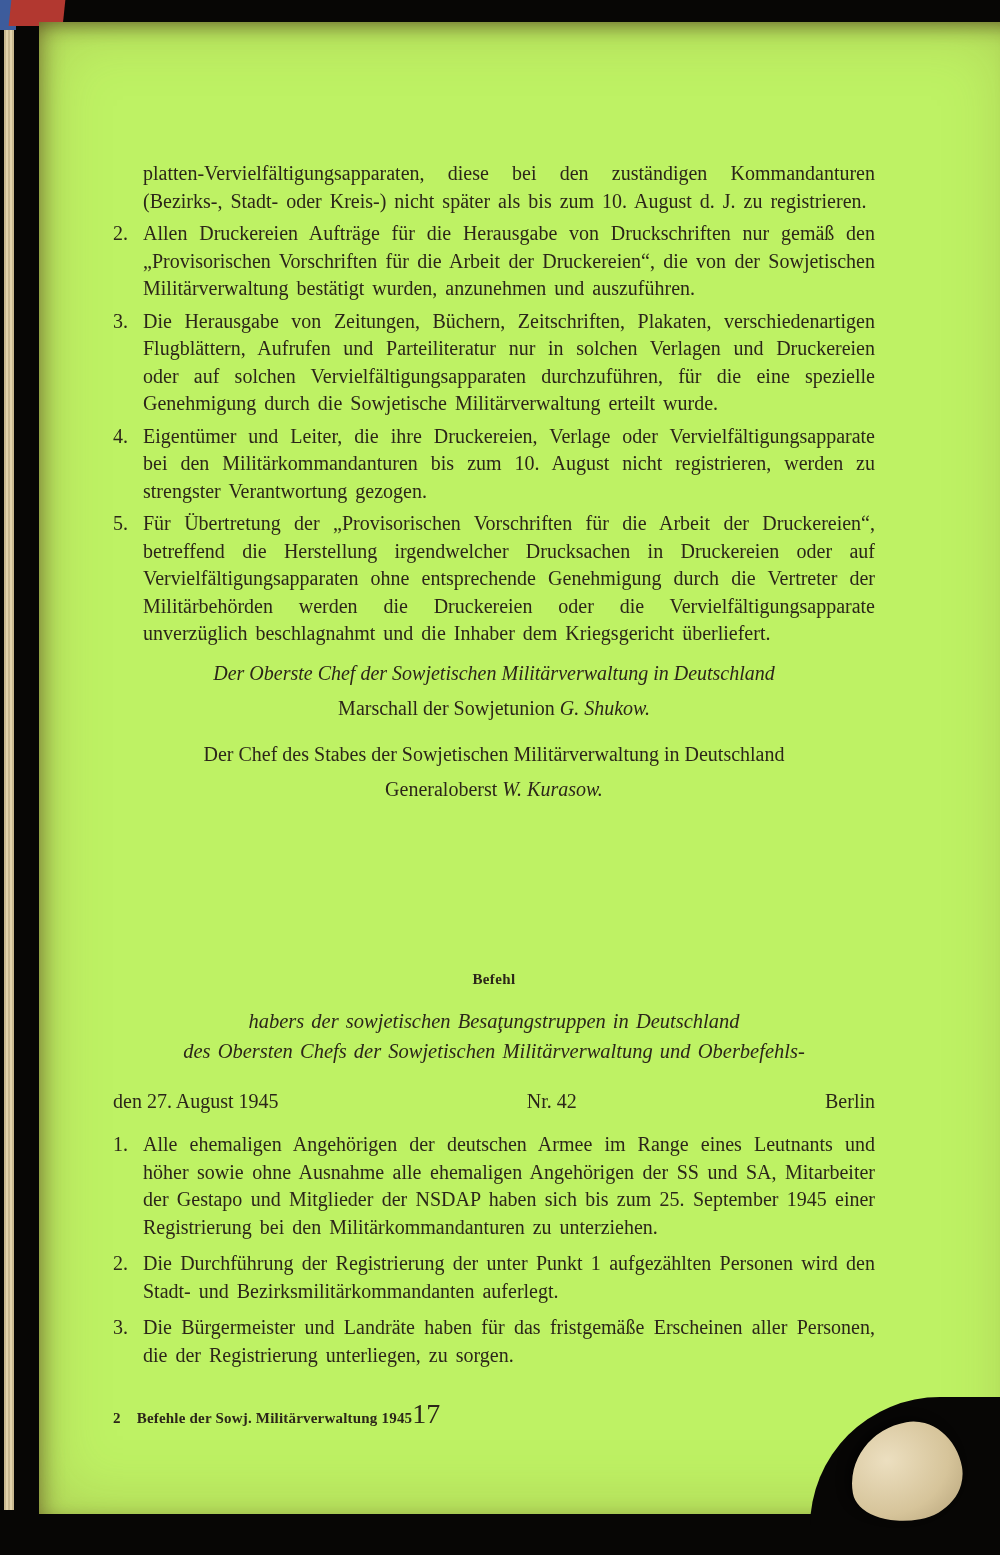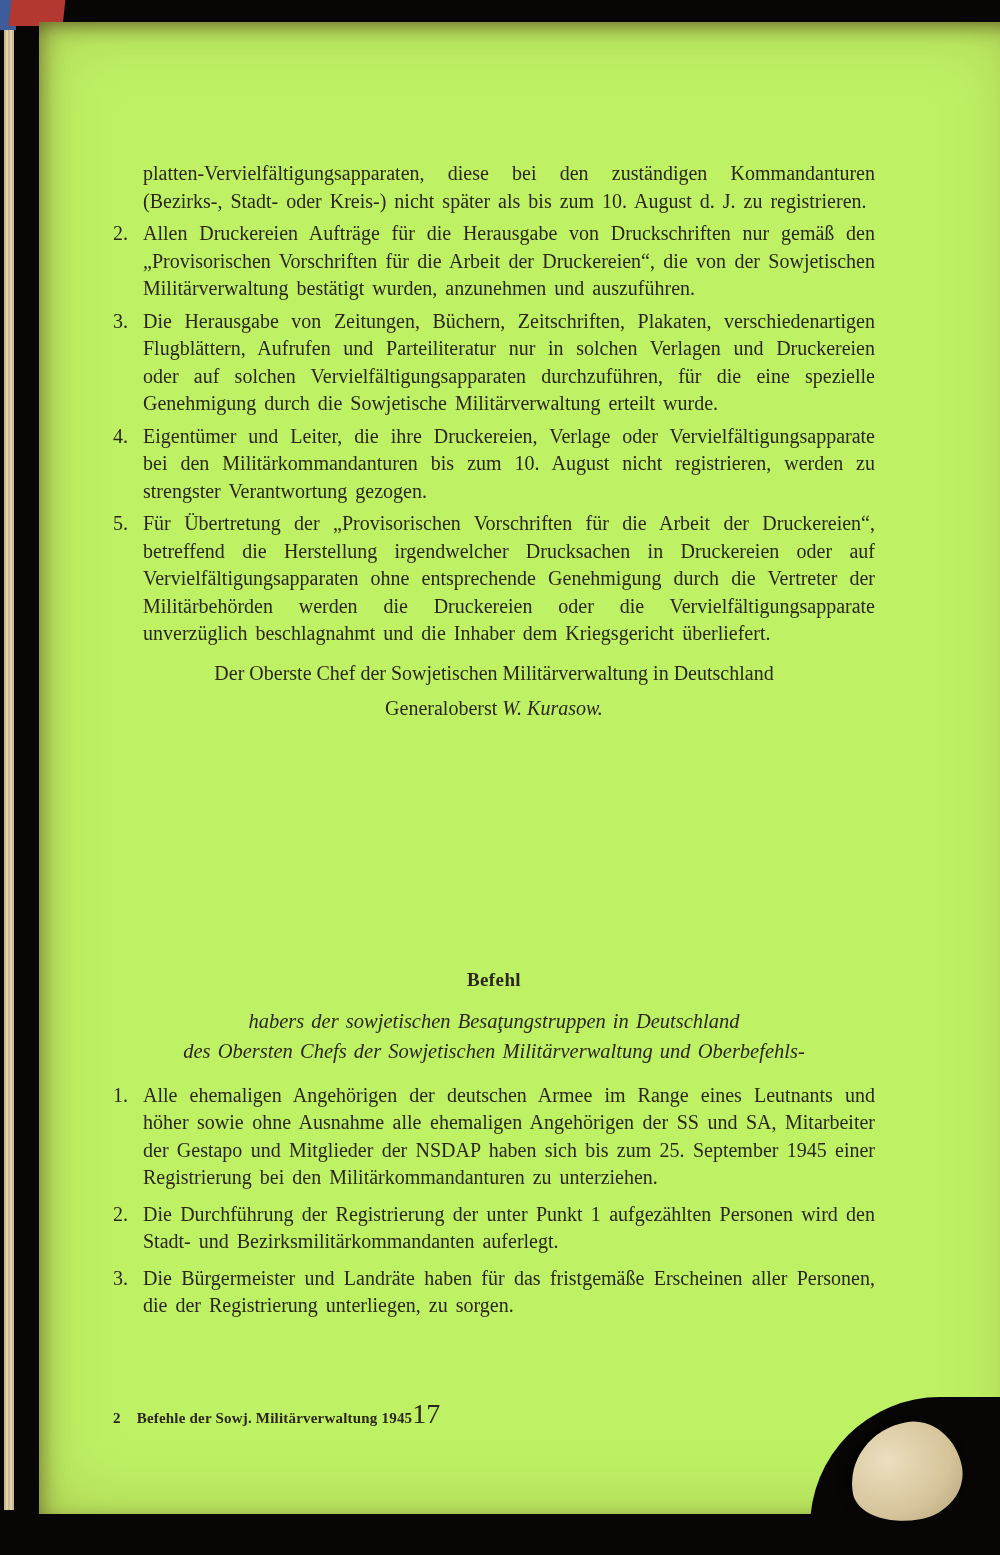--- a/index.html
+++ b/index.html
@@ -75,33 +75,33 @@
     left: 0; top: 0;
     font-size: 20px;
     line-height: 27.5px;
   }
   .sig {
     text-align: center;
     font-size: 20px;
     line-height: 27.5px;
     margin-top: 10px;
   }
-  .sig-first { margin-top: 12px; }
+  .sig-first { margin-top: 12px; font-style: italic; }
   .sig-second { margin-top: 18px; }
   .sig-name {
     text-align: center;
     font-size: 20px;
     line-height: 27.5px;
     margin-top: 8px;
   }
   .it { font-style: italic; }
   .heading {
     text-align: center;
     font-weight: bold;
-    font-size: 19px;
+    font-size: 15px;
     line-height: 27.5px;
     letter-spacing: .4px;
   }
   .subtitle {
     text-align: center;
     font-style: italic;
     font-size: 20.5px;
     line-height: 30px;
     margin-top: 12px;
     word-spacing: 2px;
@@ -178,34 +178,41 @@
         <span class="num">4.</span>
         <p class="item-text">Eigentümer und Leiter, die ihre Druckereien, Verlage oder Vervielfältigungsapparate bei den Militärkommandanturen bis zum 10. August nicht registrieren, werden zu strengster Verantwortung gezogen.</p>
       </div>
 
       <div class="item">
         <span class="num">5.</span>
         <p class="item-text">Für Übertretung der „Provisorischen Vorschriften für die Arbeit der Druckereien“, betreffend die Herstellung irgendwelcher Drucksachen in Druckereien oder auf Vervielfältigungsapparaten ohne entsprechende Genehmigung durch die Vertreter der Militärbehörden werden die Druckereien oder die Vervielfältigungsapparate unverzüglich beschlagnahmt und die Inhaber dem Kriegsgericht überliefert.</p>
       </div>
 
       <p class="sig sig-first">Der Oberste Chef der Sowjetischen Militärverwaltung in Deutschland</p>
-
+      <p class="sig-name"><span>Marschall der Sowjetunion</span> <span class="it">G. Shukow.</span></p>
+
+      <p class="sig sig-second">Der Chef des Stabes der Sowjetischen Militärverwaltung in Deutschland</p>
       <p class="sig-name"><span>Generaloberst</span> <span class="it">W. Kurasow.</span></p>
 
     </div>
 
     <div class="textcol block-b">
 
       <h2 class="heading">Befehl</h2>
 
       <div class="subtitle">
         <div>habers der sowjetischen Besaţungstruppen in Deutschland</div>
         <div>des Obersten Chefs der Sowjetischen Militärverwaltung und Oberbefehls-</div>
       </div>
 
+      <div class="daterow">
+        <span>den 27. August 1945</span>
+        <span>Nr. 42</span>
+        <span>Berlin</span>
+      </div>
 
       <div class="list-b">
         <div class="item">
           <span class="num">1.</span>
           <p class="item-text">Alle ehemaligen Angehörigen der deutschen Armee im Range eines Leutnants und höher sowie ohne Ausnahme alle ehemaligen Angehörigen der SS und SA, Mitarbeiter der Gestapo und Mitglieder der NSDAP haben sich bis zum 25. September 1945 einer Registrierung bei den Militärkommandanturen zu unterziehen.</p>
         </div>
         <div class="item">
           <span class="num">2.</span>
           <p class="item-text">Die Durchführung der Registrierung der unter Punkt 1 aufgezählten Personen wird den Stadt- und Bezirksmilitärkommandanten auferlegt.</p>
         </div>

